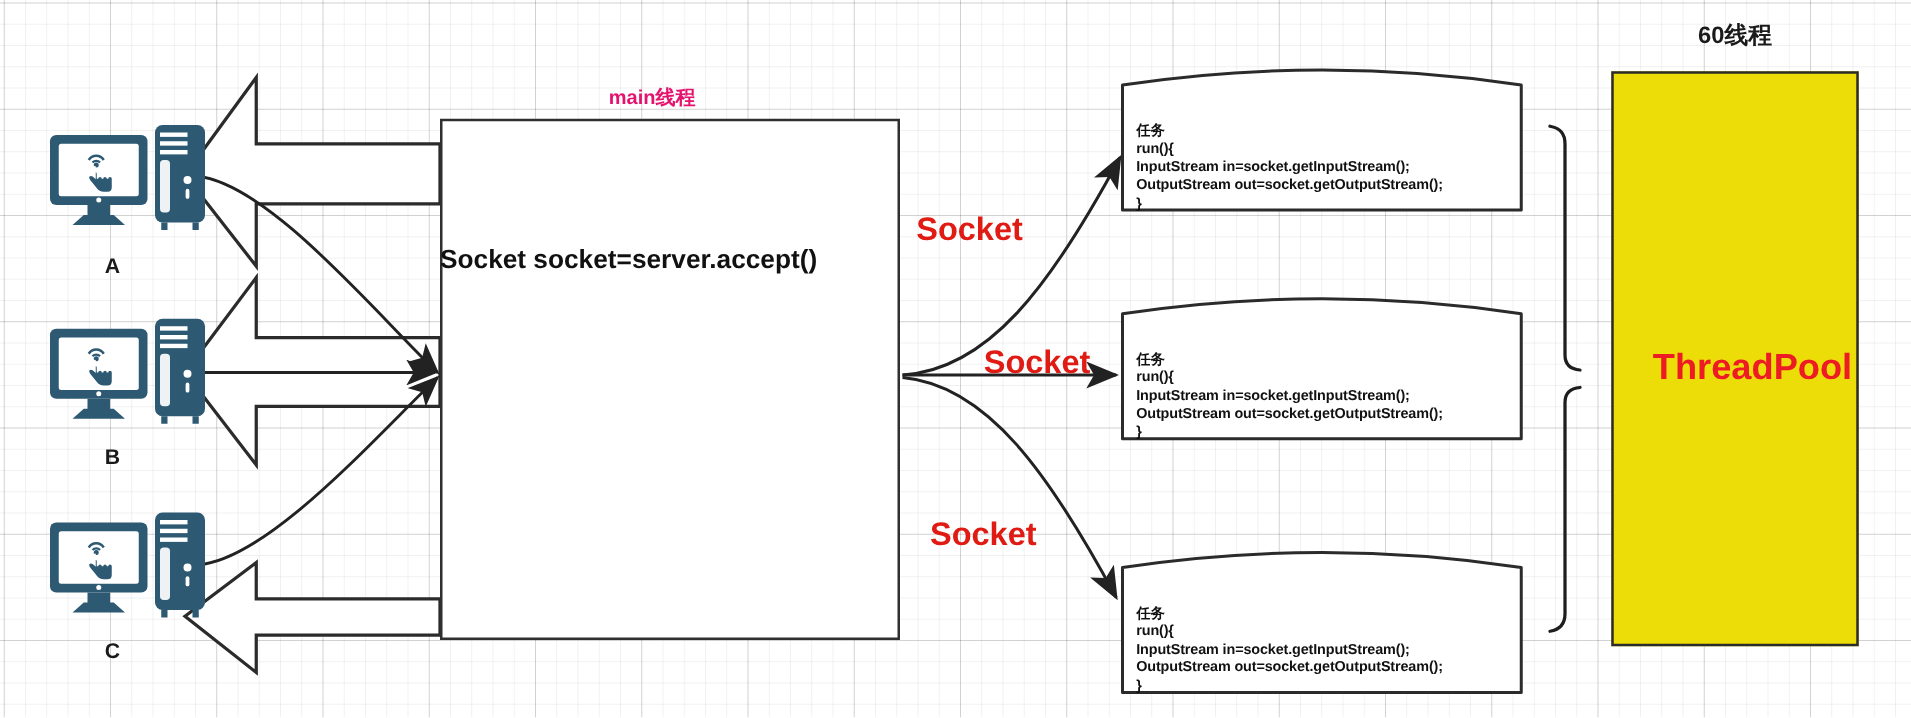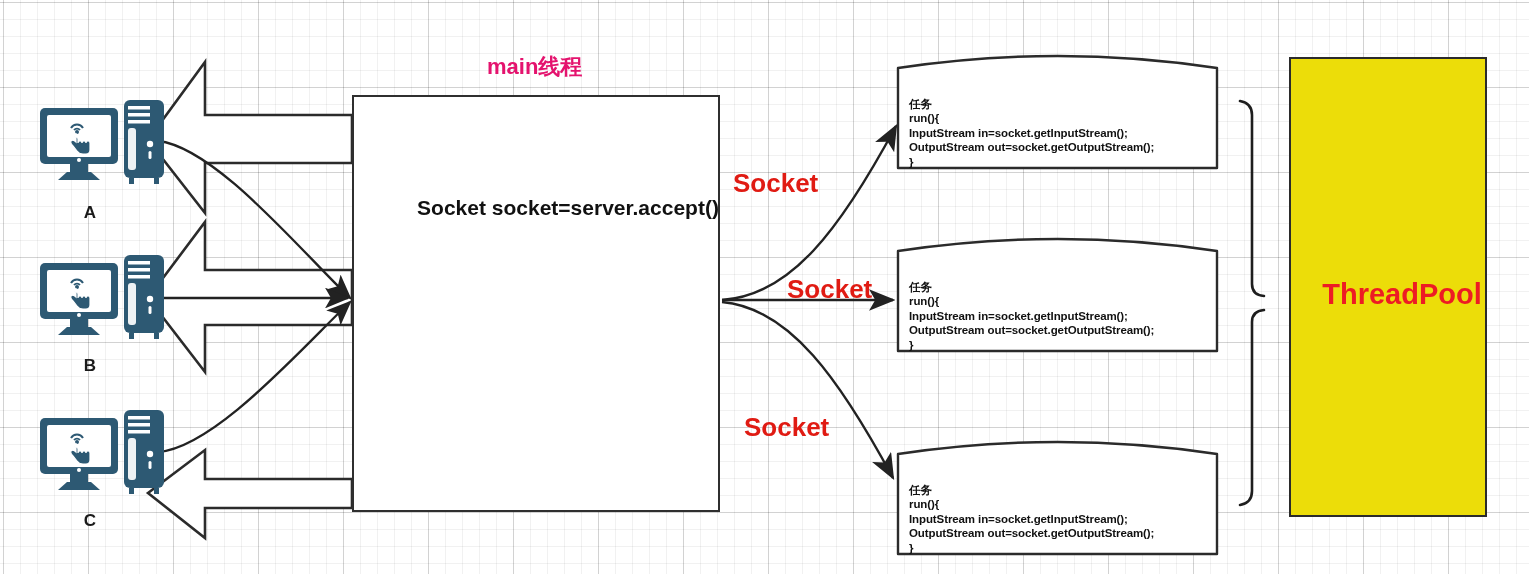--- a/index.html
+++ b/index.html
@@ -39,22 +39,22 @@
   
   .client-label {
     font-size: 17px;
     color: #1a1a1a;
     text-align: center;
   }
 
   
   #main-thread-label {
     left: 487px;
-    top: 52px;
-    font-size: 22px;
+    top: 68px;
+    font-size: 16px;
     color: #e4136e;
     letter-spacing: 0px;
   }
 
   
   .socket-label {
     font-size: 26px;
     color: #e01b13;
   }
   #socket-label-1 { left: 733px; top: 168px; }
@@ -70,21 +70,21 @@
     height: 417px;
     background: #ffffff;
     border: 2px solid #2f2f2f;
     box-sizing: border-box;
   }
   #accept-text {
     position: absolute;
     left: 352px;
     top: 196px;
     width: 432px;
-    text-align: center;
+    text-align: left;
     font-size: 21px;
     font-weight: bold;
     color: #111111;
   }
 
   
   .task-box {
     position: absolute;
     width: 320px;
     height: 113px;
@@ -327,16 +327,17 @@
   </div>
 
   <div class="task-box" id="task-box-3">
     <div class="task-text"><span class="cjk">任务</span>
 <span>run(){</span>
 <span>InputStream in=socket.getInputStream();</span>
 <span>OutputStream out=socket.getOutputStream();</span>
 <span>}</span></div>
   </div>
 
+  <div class="label" id="threads-count-label">60线程</div>
   <div id="threadpool-box"></div>
   <div id="threadpool-label">ThreadPool</div>
 
 </div>
 
 </body></html>

